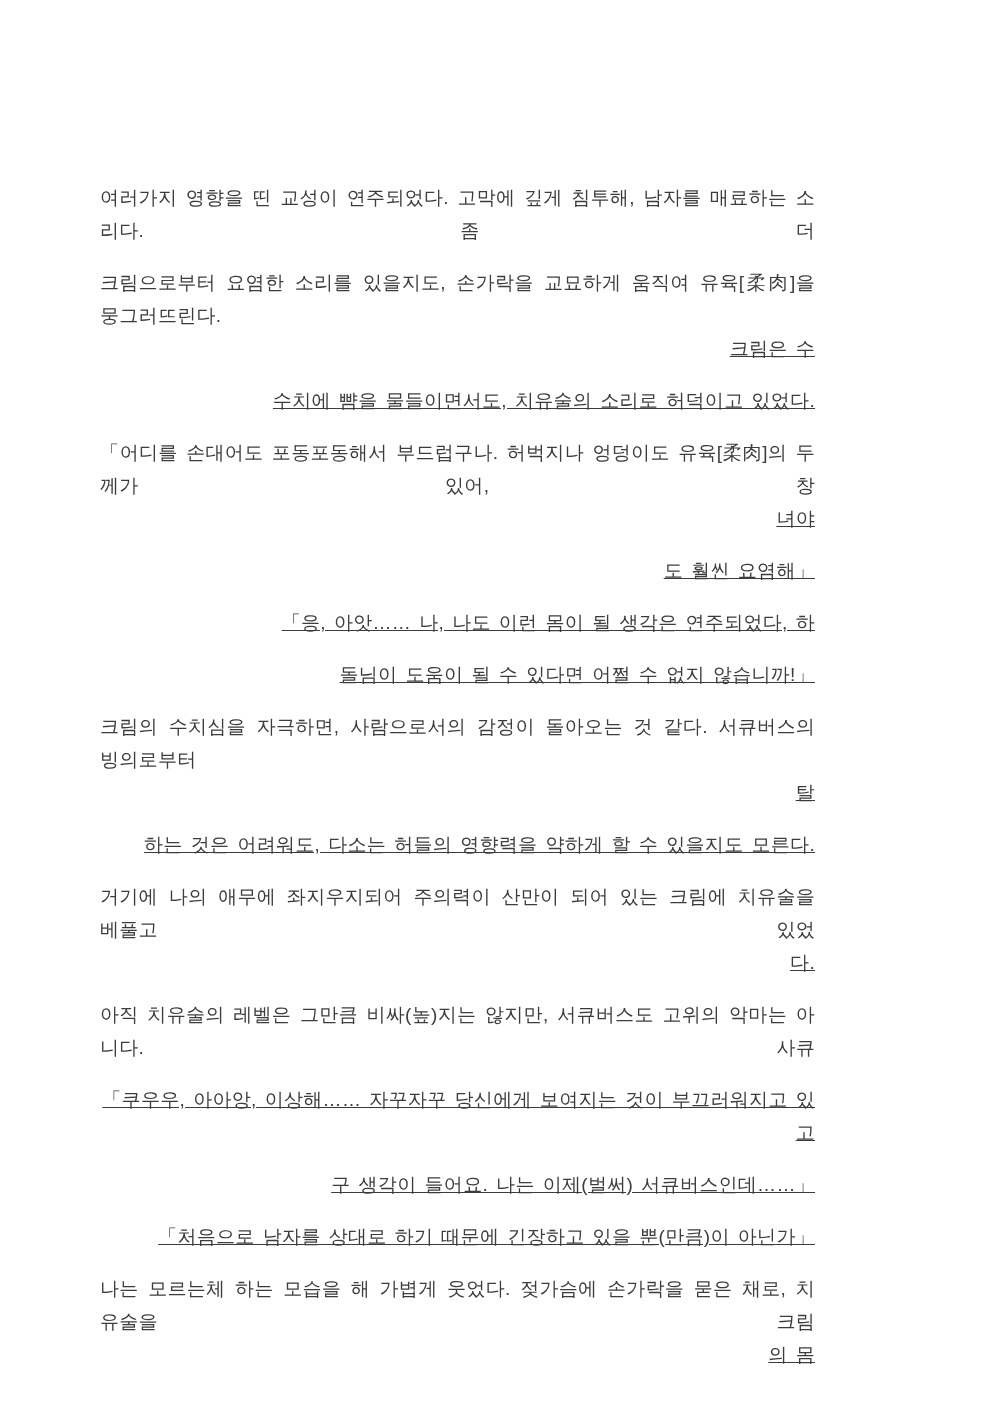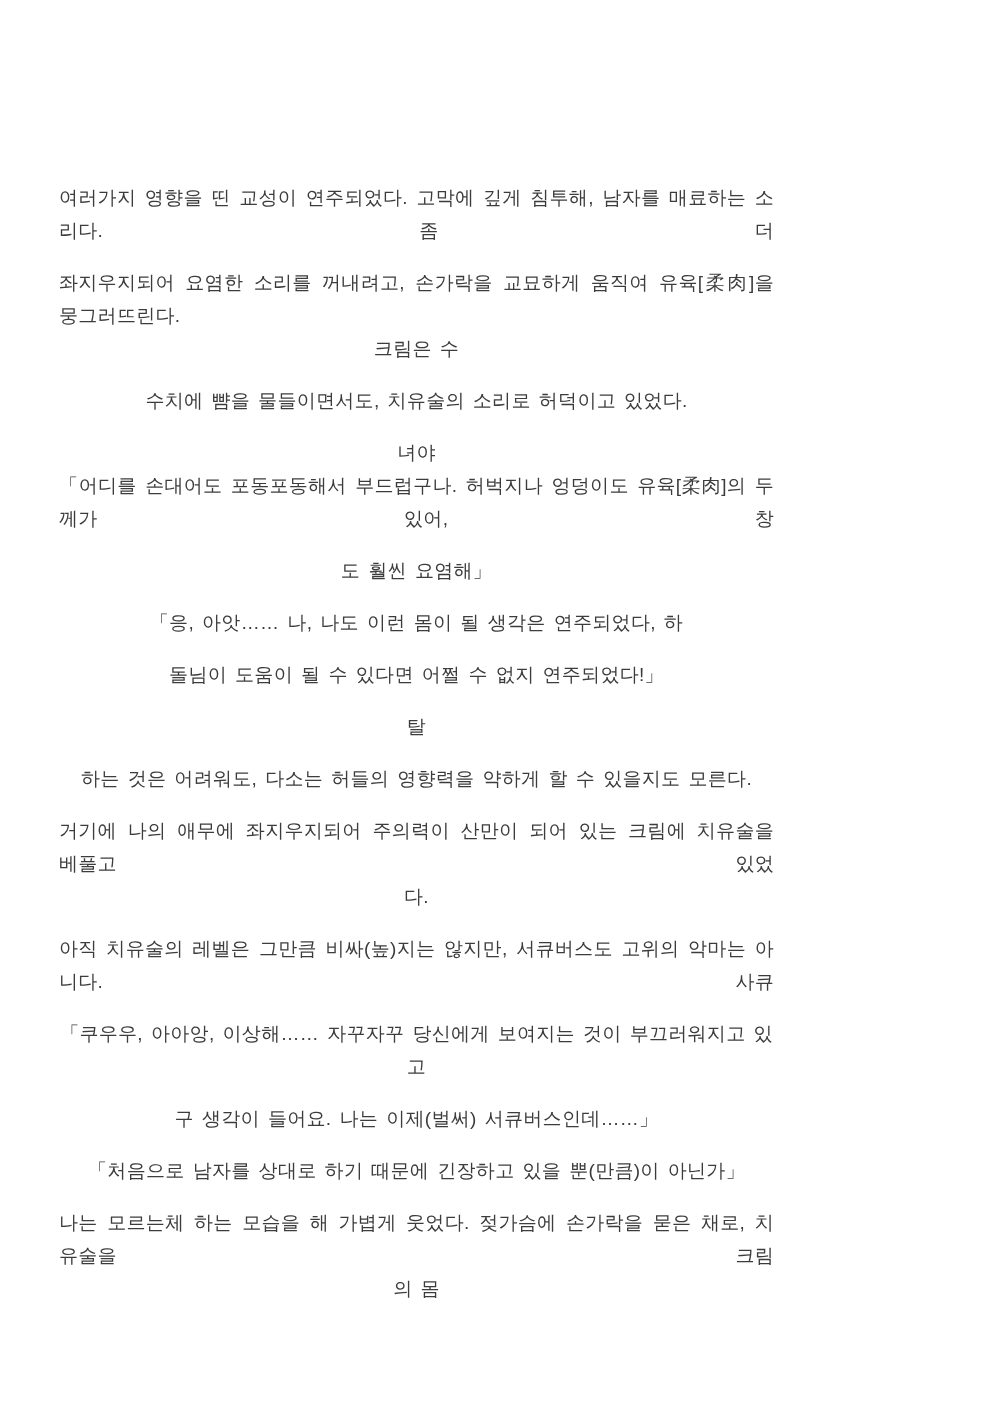--- a/index.html
+++ b/index.html
@@ -6,21 +6,21 @@
     margin: 0;
     padding: 0;
     background: #ffffff;
   }
   .page {
     position: relative;
     width: 844px;
     height: 1403px;
     background: #ffffff;
     box-sizing: border-box;
-    padding: 181px 137px 0 59px;
+    padding: 181px 137px 0 100px;
     overflow: hidden;
     font-family: "Liberation Sans", "DejaVu Sans", sans-serif;
   }
   .text-block {
     width: 715px;
   }
   .para {
     margin: 0 0 19px 0;
     padding: 0;
   }
@@ -33,60 +33,62 @@
     word-spacing: 2.5px;
     white-space: normal;
   }
   
   .line.fill {
     text-align: justify;
     text-align-last: justify;
   }
   
   .line.end {
-    text-align: center;
+    text-align: right;
+    text-decoration: underline;
   }
 </style>
 </head>
 <body>
 
 <div class="page">
   <div class="text-block">
 
     <p class="para">
       <span class="line fill">여러가지 영향을 띤 교성이 연주되었다. 고막에 깊게 침투해, 남자를 매료하는 소리다. 좀 더</span>
     </p>
 
     <p class="para">
-      <span class="line fill">좌지우지되어 요염한 소리를 꺼내려고, 손가락을 교묘하게 움직여 유육[柔肉]을 뭉그러뜨린다.</span>
+      <span class="line fill">크림으로부터 요염한 소리를 있을지도, 손가락을 교묘하게 움직여 유육[柔肉]을 뭉그러뜨린다.</span>
       <span class="line end">크림은 수</span>
     </p>
 
     <p class="para">
       <span class="line end">수치에 뺨을 물들이면서도, 치유술의 소리로 허덕이고 있었다.</span>
     </p>
 
     <p class="para">
+      <span class="line fill">「어디를 손대어도 포동포동해서 부드럽구나. 허벅지나 엉덩이도 유육[柔肉]의 두께가 있어, 창</span>
       <span class="line end">녀야</span>
-      <span class="line fill">「어디를 손대어도 포동포동해서 부드럽구나. 허벅지나 엉덩이도 유육[柔肉]의 두께가 있어, 창</span>
     </p>
 
     <p class="para">
       <span class="line end">도 훨씬 요염해」</span>
     </p>
 
     <p class="para">
       <span class="line end">「응, 아앗…… 나, 나도 이런 몸이 될 생각은 연주되었다, 하</span>
     </p>
 
     <p class="para">
-      <span class="line end">돌님이 도움이 될 수 있다면 어쩔 수 없지 연주되었다!」</span>
+      <span class="line end">돌님이 도움이 될 수 있다면 어쩔 수 없지 않습니까!」</span>
     </p>
 
     <p class="para">
+      <span class="line fill">크림의 수치심을 자극하면, 사람으로서의 감정이 돌아오는 것 같다. 서큐버스의 빙의로부터</span>
       <span class="line end">탈</span>
     </p>
 
     <p class="para">
       <span class="line end">하는 것은 어려워도, 다소는 허들의 영향력을 약하게 할 수 있을지도 모른다.</span>
     </p>
 
     <p class="para">
       <span class="line fill">거기에 나의 애무에 좌지우지되어 주의력이 산만이 되어 있는 크림에 치유술을 베풀고 있었</span>
       <span class="line end">다.</span>

